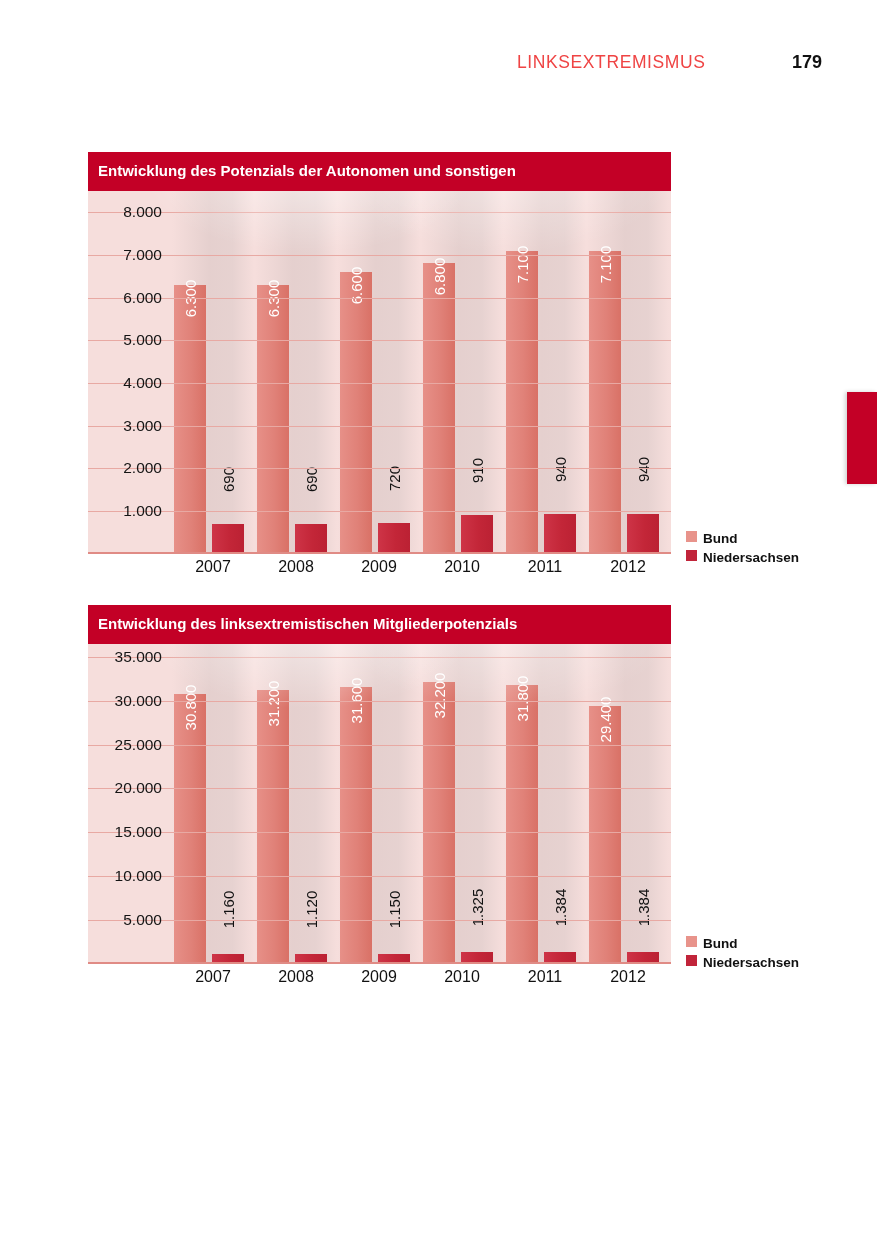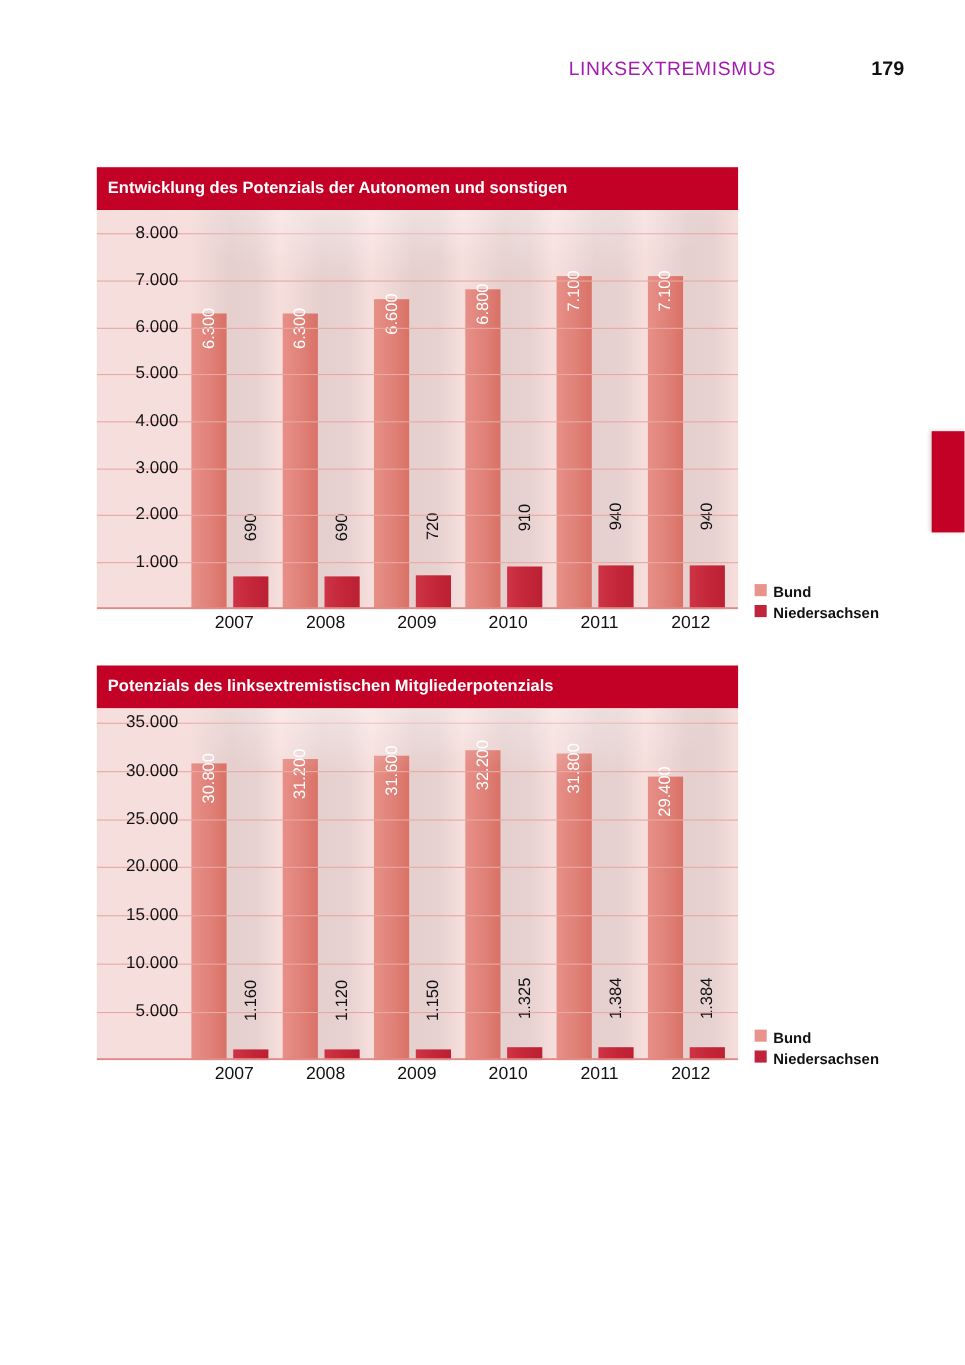--- a/index.html
+++ b/index.html
@@ -10,21 +10,21 @@
     overflow: hidden;
   }
   .page { position: relative; width: 877px; height: 1241px; background: #fff; }
 
   
   .runhead {
     position: absolute; left: 0; top: 52px; width: 877px; height: 30px;
   }
   .runhead-title {
     position: absolute; left: 517px; top: 0;
-    font-size: 17.5px; letter-spacing: 0.6px; color: #a21caf;
+    font-size: 17.5px; letter-spacing: 0.6px; color: #ef4444;
     font-weight: 400; white-space: nowrap;
   }
   .runhead-page {
     position: absolute; left: 792px; top: 0;
     font-size: 18px; font-weight: 700; color: #111;
   }
 
   
   .side-tab {
     position: absolute; right: 0; top: 392px; width: 30px; height: 92px;
@@ -237,21 +237,21 @@
       <span class="legend-label">Bund</span>
     </div>
     <div class="legend-row">
       <span class="legend-swatch sw-nds"></span>
       <span class="legend-label">Niedersachsen</span>
     </div>
   </div>
 
   <div class="figure" id="figure-2">
     <div class="fig-header">
-      <span class="ln">Potenzials des linksextremistischen Mitgliederpotenzials</span>
+      <span class="ln">Entwicklung des linksextremistischen Mitgliederpotenzials</span>
     </div>
     <div class="plot-wrap">
       <div class="plot" id="plot-2">
         <div class="groups" id="groups-2">
             <div class="group" style="left: 0px;">
               <div class="col-shade"></div>
               <div class="bar bar-bund" style="height: 270.027px;">
                 <span class="bar-val">30.800</span>
               </div>
               <div class="bar bar-nds" style="height: 10.1699px;">

